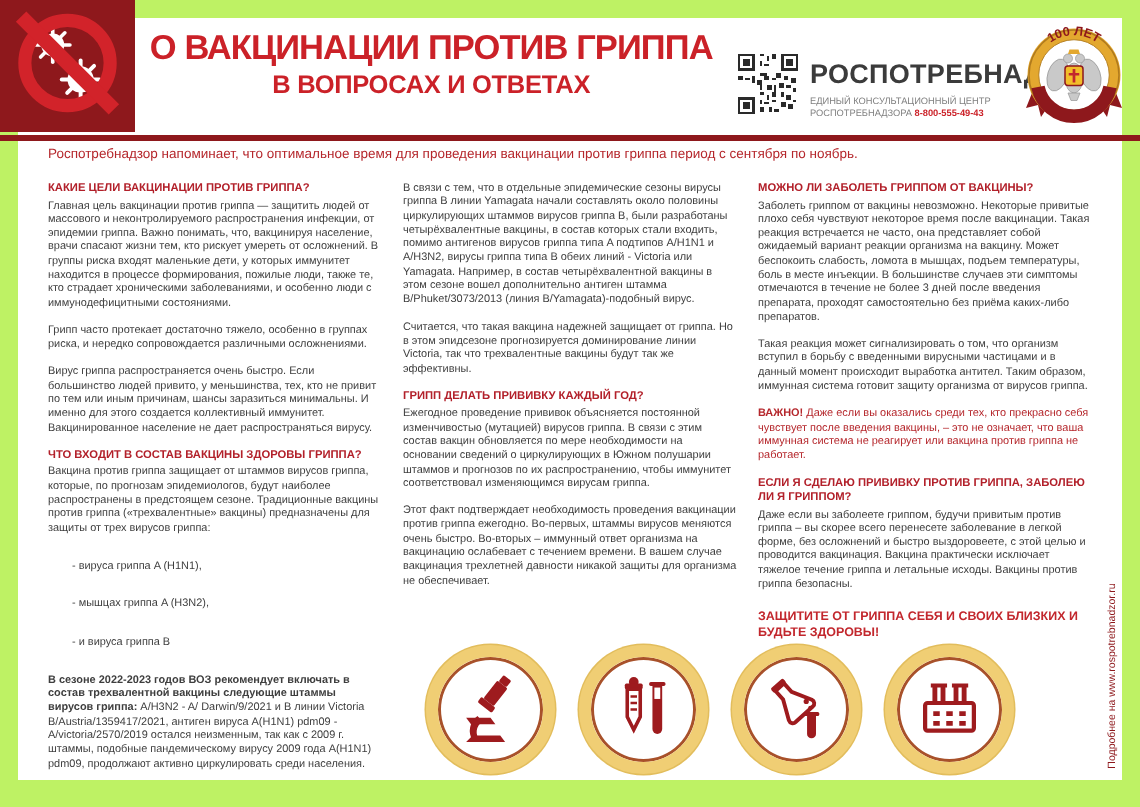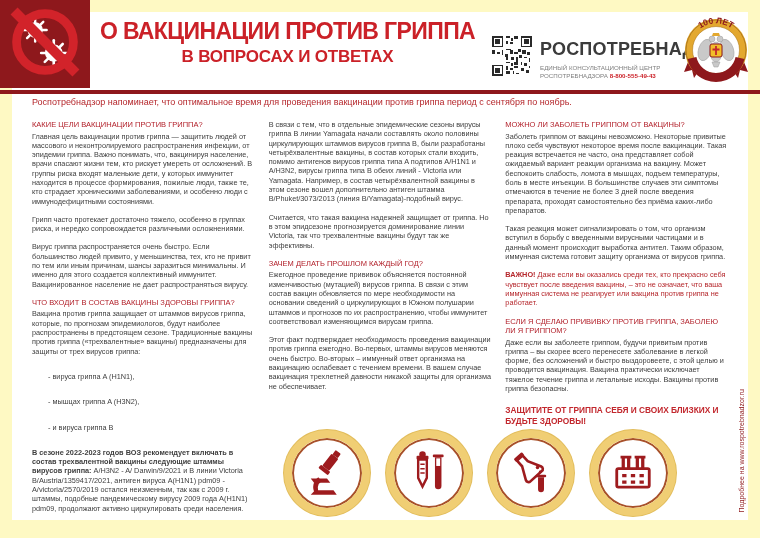--- a/index.html
+++ b/index.html
@@ -1,32 +1,32 @@
 <!DOCTYPE html>
 <html><head>
 <meta charset="utf-8">
 <style>
   html,body{margin:0;padding:0;background:#555;}
-  .page{position:relative;width:760px;height:538px;background:#fef9c3;font-family:"Liberation Sans",sans-serif;overflow:hidden;}
+  .page{position:relative;width:760px;height:538px;background:#bef264;font-family:"Liberation Sans",sans-serif;overflow:hidden;}
   .content{position:absolute;left:12px;top:12px;width:736px;height:508px;background:#ffffff;}
   .rule{position:absolute;left:0;top:90px;width:760px;height:4px;background:#8e181c;z-index:3;}
   .corner-block{position:absolute;left:0;top:0;width:90px;height:88px;background:#8e181c;z-index:4;display:flex;align-items:center;justify-content:center;}
   .title-wrap{position:absolute;left:95px;top:19px;width:385px;text-align:center;z-index:2;}
   .title{font-size:23px;font-weight:bold;color:#cb2128;letter-spacing:-0.6px;line-height:1.05;}
   .subtitle{font-size:17px;font-weight:bold;color:#cb2128;letter-spacing:-0.2px;margin-top:4px;}
   .qr-box{position:absolute;left:492px;top:36px;width:40px;height:40px;z-index:2;}
   .org-block{position:absolute;left:540px;top:39px;z-index:2;}
   .org-name{font-size:18px;font-weight:bold;color:#3b3b3b;letter-spacing:0.2px;}
   .org-sub{font-size:6.2px;color:#808080;line-height:8px;margin-top:4px;}
   .org-phone{color:#cb2128;font-weight:bold;}
   .emblem{position:absolute;left:682px;top:14px;z-index:5;}
   .intro{position:absolute;left:32px;top:97px;width:700px;font-size:9px;color:#b5272c;z-index:2;}
   .cols{position:absolute;left:32px;top:120px;right:32px;display:flex;gap:14px;z-index:2;}
   .col{flex:1;min-width:0;}
-  .col h3{font-size:7.5px;line-height:9.5px;font-weight:normal;color:#b2202a;margin:0 0 2px 0;}
+  .col h3{font-size:7.5px;line-height:9.5px;font-weight:bold;color:#b2202a;margin:0 0 2px 0;}
   .col p{font-size:7.3px;line-height:9.3px;color:#3e3e3e;margin:0 0 9px 0;}
   .col .lead-dark{font-weight:bold;color:#3e3e3e;}
   .p-important{color:#b5272c !important;}
   .lead-red{font-weight:bold;color:#b5272c;}
   .li-group{margin:0 0 9px 0;}
   .li-group p{margin:16px;}
   .closing{font-size:8.3px;line-height:10.5px;font-weight:bold;color:#c2272d;margin-top:12px;}
   .icons-row{position:absolute;left:284px;top:430px;width:392px;display:flex;justify-content:space-between;z-index:2;}
   .icon-circle{box-sizing:border-box;width:86px;height:86px;border-radius:50%;background:#fff;border:8px solid #f0ce74;box-shadow:inset 0 0 0 2px #a8512a,0 0 0 1px #e2bd5c;display:flex;align-items:center;justify-content:center;}
   .side-note{position:absolute;right:15px;bottom:26px;writing-mode:vertical-rl;transform:rotate(180deg);font-size:7px;color:#8e181c;z-index:2;}
@@ -140,21 +140,21 @@
         <p>- вируса гриппа A (H1N1),</p>
         <p>- мышцах гриппа A (H3N2),</p>
         <p>- и вируса гриппа B</p>
       </div>
       <p><span class="lead-dark">В сезоне 2022-2023 годов ВОЗ рекомендует включать в состав трехвалентной вакцины следующие штаммы вирусов гриппа:</span><span> A/H3N2 - A/ Darwin/9/2021 и B линии Victoria B/Austria/1359417/2021, антиген вируса A(H1N1) pdm09 - A/victoria/2570/2019 остался неизменным, так как с 2009 г. штаммы, подобные пандемическому вирусу 2009 года A(H1N1) pdm09, продолжают активно циркулировать среди населения.</span></p>
     </div>
 
     <div class="col">
       <p>В связи с тем, что в отдельные эпидемические сезоны вирусы гриппа B линии Yamagata начали составлять около половины циркулирующих штаммов вирусов гриппа B, были разработаны четырёхвалентные вакцины, в состав которых стали входить, помимо антигенов вирусов гриппа типа A подтипов A/H1N1 и A/H3N2, вирусы гриппа типа B обеих линий - Victoria или Yamagata. Например, в состав четырёхвалентной вакцины в этом сезоне вошел дополнительно антиген штамма B/Phuket/3073/2013 (линия B/Yamagata)-подобный вирус.</p>
       <p>Считается, что такая вакцина надежней защищает от гриппа. Но в этом эпидсезоне прогнозируется доминирование линии Victoria, так что трехвалентные вакцины будут так же эффективны.</p>
-      <h3>ЗАЧЕМ ДЕЛАТЬ ПРОШЛОМ КАЖДЫЙ ГОД?</h3>
+      <h3>ГРИПП ДЕЛАТЬ ПРИВИВКУ КАЖДЫЙ ГОД?</h3>
       <p>Ежегодное проведение прививок объясняется постоянной изменчивостью (мутацией) вирусов гриппа. В связи с этим состав вакцин обновляется по мере необходимости на основании сведений о циркулирующих в Южном полушарии штаммов и прогнозов по их распространению, чтобы иммунитет соответствовал изменяющимся вирусам гриппа.</p>
       <p>Этот факт подтверждает необходимость проведения вакцинации против гриппа ежегодно. Во-первых, штаммы вирусов меняются очень быстро. Во-вторых – иммунный ответ организма на вакцинацию ослабевает с течением времени. В вашем случае вакцинация трехлетней давности никакой защиты для организма не обеспечивает.</p>
     </div>
 
     <div class="col">
       <h3>МОЖНО ЛИ ЗАБОЛЕТЬ ГРИППОМ ОТ ВАКЦИНЫ?</h3>
       <p>Заболеть гриппом от вакцины невозможно. Некоторые привитые плохо себя чувствуют некоторое время после вакцинации. Такая реакция встречается не часто, она представляет собой ожидаемый вариант реакции организма на вакцину. Может беспокоить слабость, ломота в мышцах, подъем температуры, боль в месте инъекции. В большинстве случаев эти симптомы отмечаются в течение не более 3 дней после введения препарата, проходят самостоятельно без приёма каких-либо препаратов.</p>
       <p>Такая реакция может сигнализировать о том, что организм вступил в борьбу с введенными вирусными частицами и в данный момент происходит выработка антител. Таким образом, иммунная система готовит защиту организма от вирусов гриппа.</p>
       <p class="p-important"><span class="lead-red">ВАЖНО!</span><span> Даже если вы оказались среди тех, кто прекрасно себя чувствует после введения вакцины, – это не означает, что ваша иммунная система не реагирует или вакцина против гриппа не работает.</span></p>
       <h3>ЕСЛИ Я СДЕЛАЮ ПРИВИВКУ ПРОТИВ ГРИППА, ЗАБОЛЕЮ ЛИ Я ГРИППОМ?</h3>

